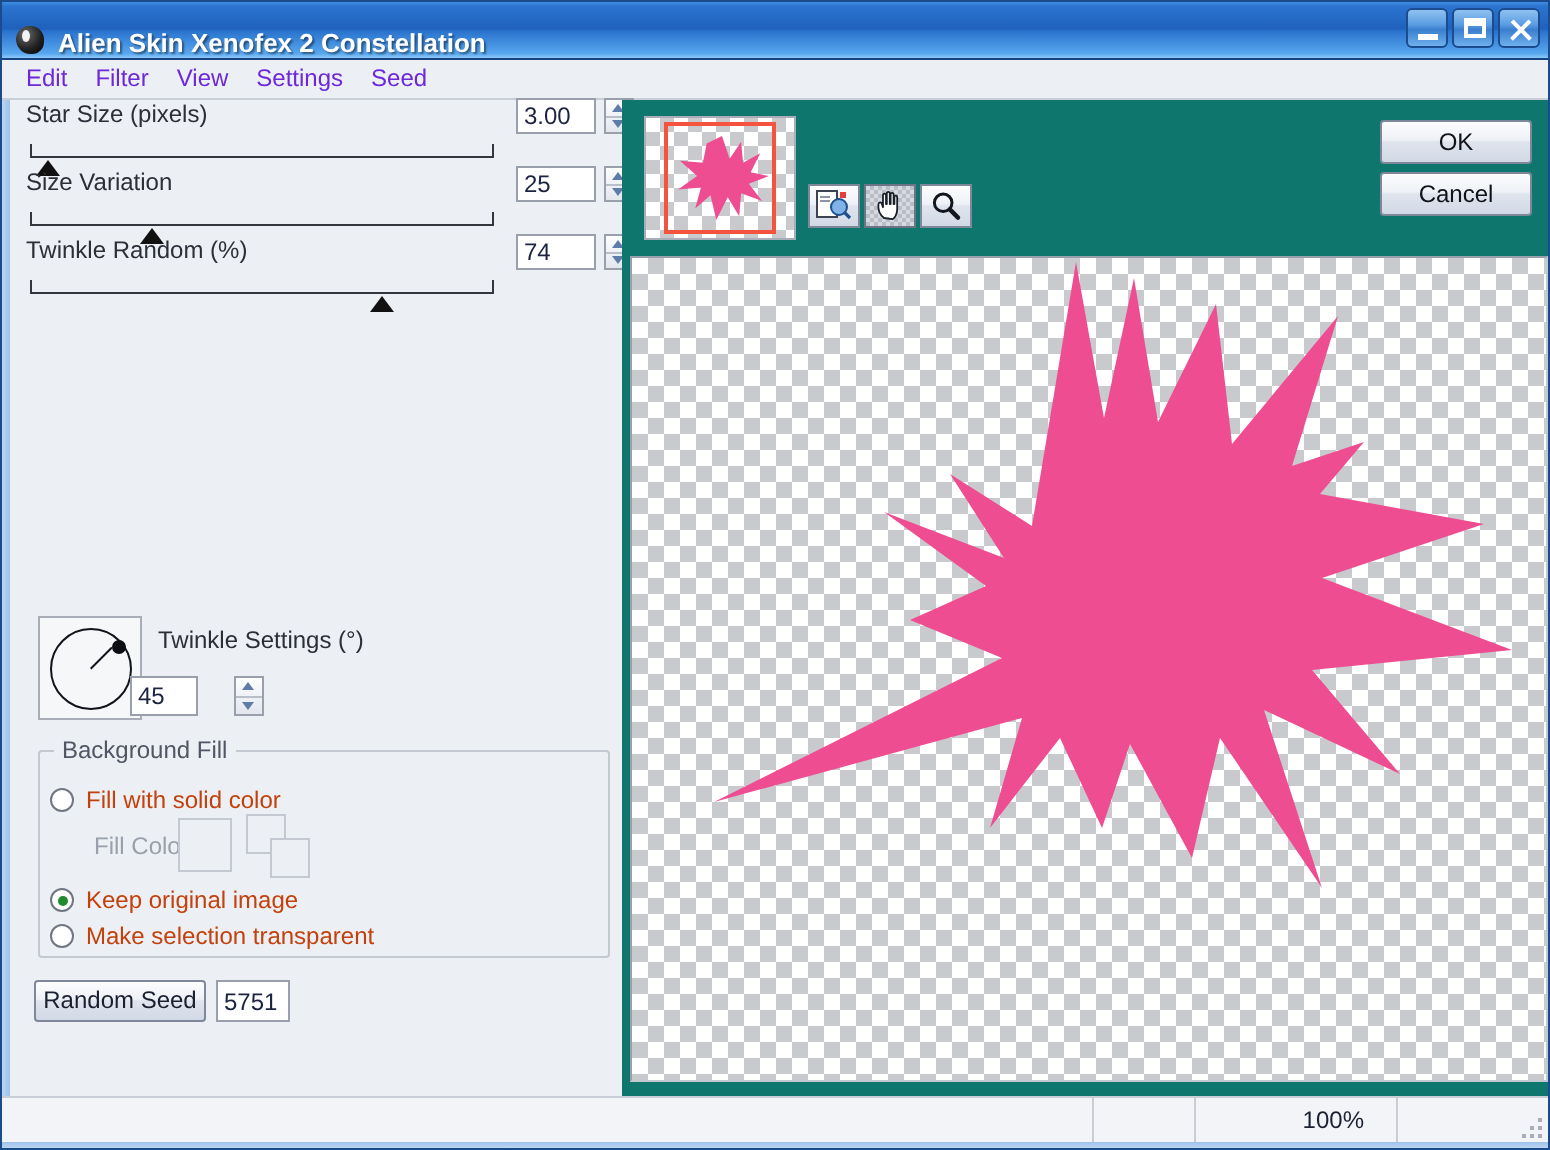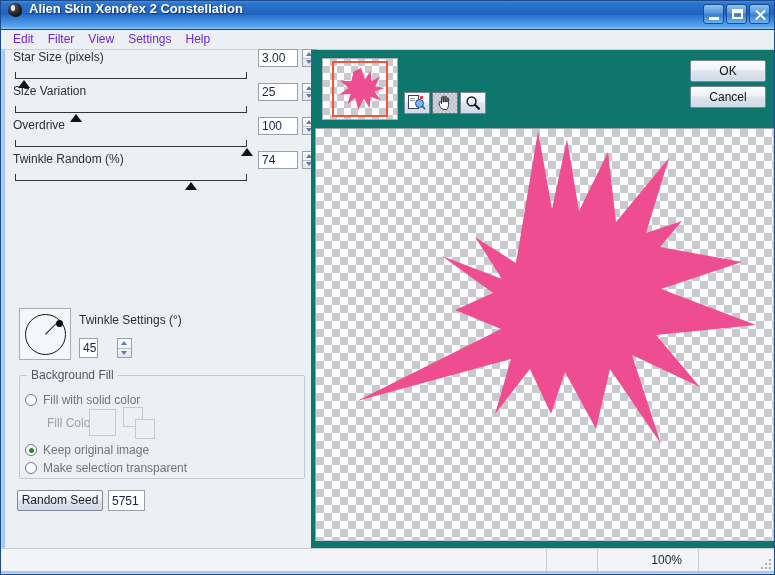--- a/index.html
+++ b/index.html
@@ -15,21 +15,21 @@
     box-sizing:border-box;
     border:1px solid #1c4b8c;
     background:#eceff4;
     display:flex;flex-direction:column;
   }
   
   .titlebar{
     height:28px;flex:0 0 28px;position:relative;
     background:linear-gradient(to bottom,#3f8ce0 0%,#2b74cf 8%,#1f61bd 48%,#2a73cd 52%,#58a7ef 92%,#8ec8f8 100%);
     border-bottom:1px solid #16447f;
-    display:flex;align-items:flex-start;
+    display:flex;align-items:flex-end;
   }
   .tb-icon{
     width:18px;height:18px;margin-left:5px;margin-right:5px;
     position:relative;flex:0 0 18px;
   }
   .tb-icon .blob{
     position:absolute;left:2px;top:2px;width:14px;height:14px;border-radius:50% 50% 45% 55%;
     background:radial-gradient(circle at 35% 30%,#6a6a6a 0%,#222 55%,#000 100%);
   }
   .tb-icon .glint{
@@ -127,21 +127,21 @@
   .group-title{position:absolute;left:22px;top:318px;background:#eceff4;padding:0 4px;color:#505663;font-size:12px;}
   .radio-row{position:absolute;display:flex;align-items:center;}
   .radio{
     width:12px;height:12px;box-sizing:border-box;border-radius:50%;
     border:1px solid #6f7682;background:#fff;position:relative;flex:0 0 12px;margin-right:6px;
   }
   .radio.on:after{
     content:"";position:absolute;left:2.5px;top:2.5px;width:5px;height:5px;border-radius:50%;
     background:#1f8b2b;
   }
-  .radio-label{color:#737373;font-size:12px;}
+  .radio-label{color:#c2410c;font-size:12px;}
   .fill-color-lbl{position:absolute;left:42px;top:366px;color:#9aa0ab;font-size:12px;}
   .sw-main{position:absolute;left:84px;top:359px;width:27px;height:27px;box-sizing:border-box;border:1px solid #c3c8d1;background:#eceff4;}
   .sw-a{position:absolute;left:118px;top:357px;width:20px;height:20px;box-sizing:border-box;border:1px solid #c3c8d1;background:#eceff4;}
   .sw-b{position:absolute;left:130px;top:369px;width:20px;height:20px;box-sizing:border-box;border:1px solid #c3c8d1;background:#eceff4;}
   
   .rs-btn{
     position:absolute;left:12px;top:440px;width:86px;height:21px;box-sizing:border-box;
     border:1px solid #7f879a;border-radius:2px;
     background:linear-gradient(to bottom,#fdfdfe 0%,#eef1f6 45%,#dfe4ed 50%,#d2d9e6 100%);
     color:#1b2030;font-size:12px;text-align:center;line-height:19px;
@@ -239,21 +239,21 @@
           <i class="b"></i>
         </div>
     </div>
   </div>
 
   <div class="menubar">
     <div class="menuitem">Edit</div>
     <div class="menuitem">Filter</div>
     <div class="menuitem">View</div>
     <div class="menuitem">Settings</div>
-    <div class="menuitem">Help</div>
+    <div class="menuitem">Seed</div>
   </div>
 
   <div class="body">
     <div class="left-rail"></div>
 
     <div class="leftpanel">
 
       <div class="slider-row" style="top:0">
         <div class="sl-label">Star Size (pixels)</div>
         <div class="sl-track" style="width:232px">
@@ -287,38 +287,20 @@
               <span class="ar up"></span>
             </div>
           <div>
               <span class="ar dn"></span>
             </div>
         </div>
       </div>
 
 
 
-      <div class="slider-row">
-        <div class="sl-label">Overdrive</div>
-        <div class="sl-track" style="width:232px">
-          <div class="sl-line" style="width:232px"></div>
-          <div class="sl-cap" style="left:0"></div>
-          <div class="sl-cap" style="right:0"></div>
-          <div class="sl-thumb" style="left:226px"></div>
-        </div>
-        <div class="sl-field" style="left:247px">100</div>
-        <div class="spin" style="left:291px">
-          <div>
-              <span class="ar up"></span>
-            </div>
-          <div>
-              <span class="ar dn"></span>
-            </div>
-        </div>
-      </div>
 
       <div class="slider-row">
         <div class="sl-label">Twinkle Random (%)</div>
         <div class="sl-track" style="width:232px">
           <div class="sl-line" style="width:232px"></div>
           <div class="sl-cap" style="left:0"></div>
           <div class="sl-cap" style="right:0"></div>
           <div class="sl-thumb" style="left:170px"></div>
         </div>
         <div class="sl-field" style="left:247px">74</div>
@@ -331,21 +313,21 @@
             </div>
         </div>
       </div>
 
       <div class="dial-box">
         <div class="dial-circle"></div>
         <div class="dial-needle"></div>
         <div class="dial-knob"></div>
       </div>
       <div class="dial-label">Twinkle Settings (°)</div>
-      <div class="sl-field" style="position:absolute;left:74px;top:288px;width:19px;height:20px;line-height:17px;">45</div>
+      <div class="sl-field" style="position:absolute;left:60px;top:288px;width:34px;height:20px;line-height:17px;">45</div>
       <div class="spin" style="position:absolute;left:112px;top:288px;height:20px;">
         <div>
             <span class="ar up"></span>
           </div>
         <div>
             <span class="ar dn"></span>
           </div>
       </div>
 
       <div class="group"></div>

